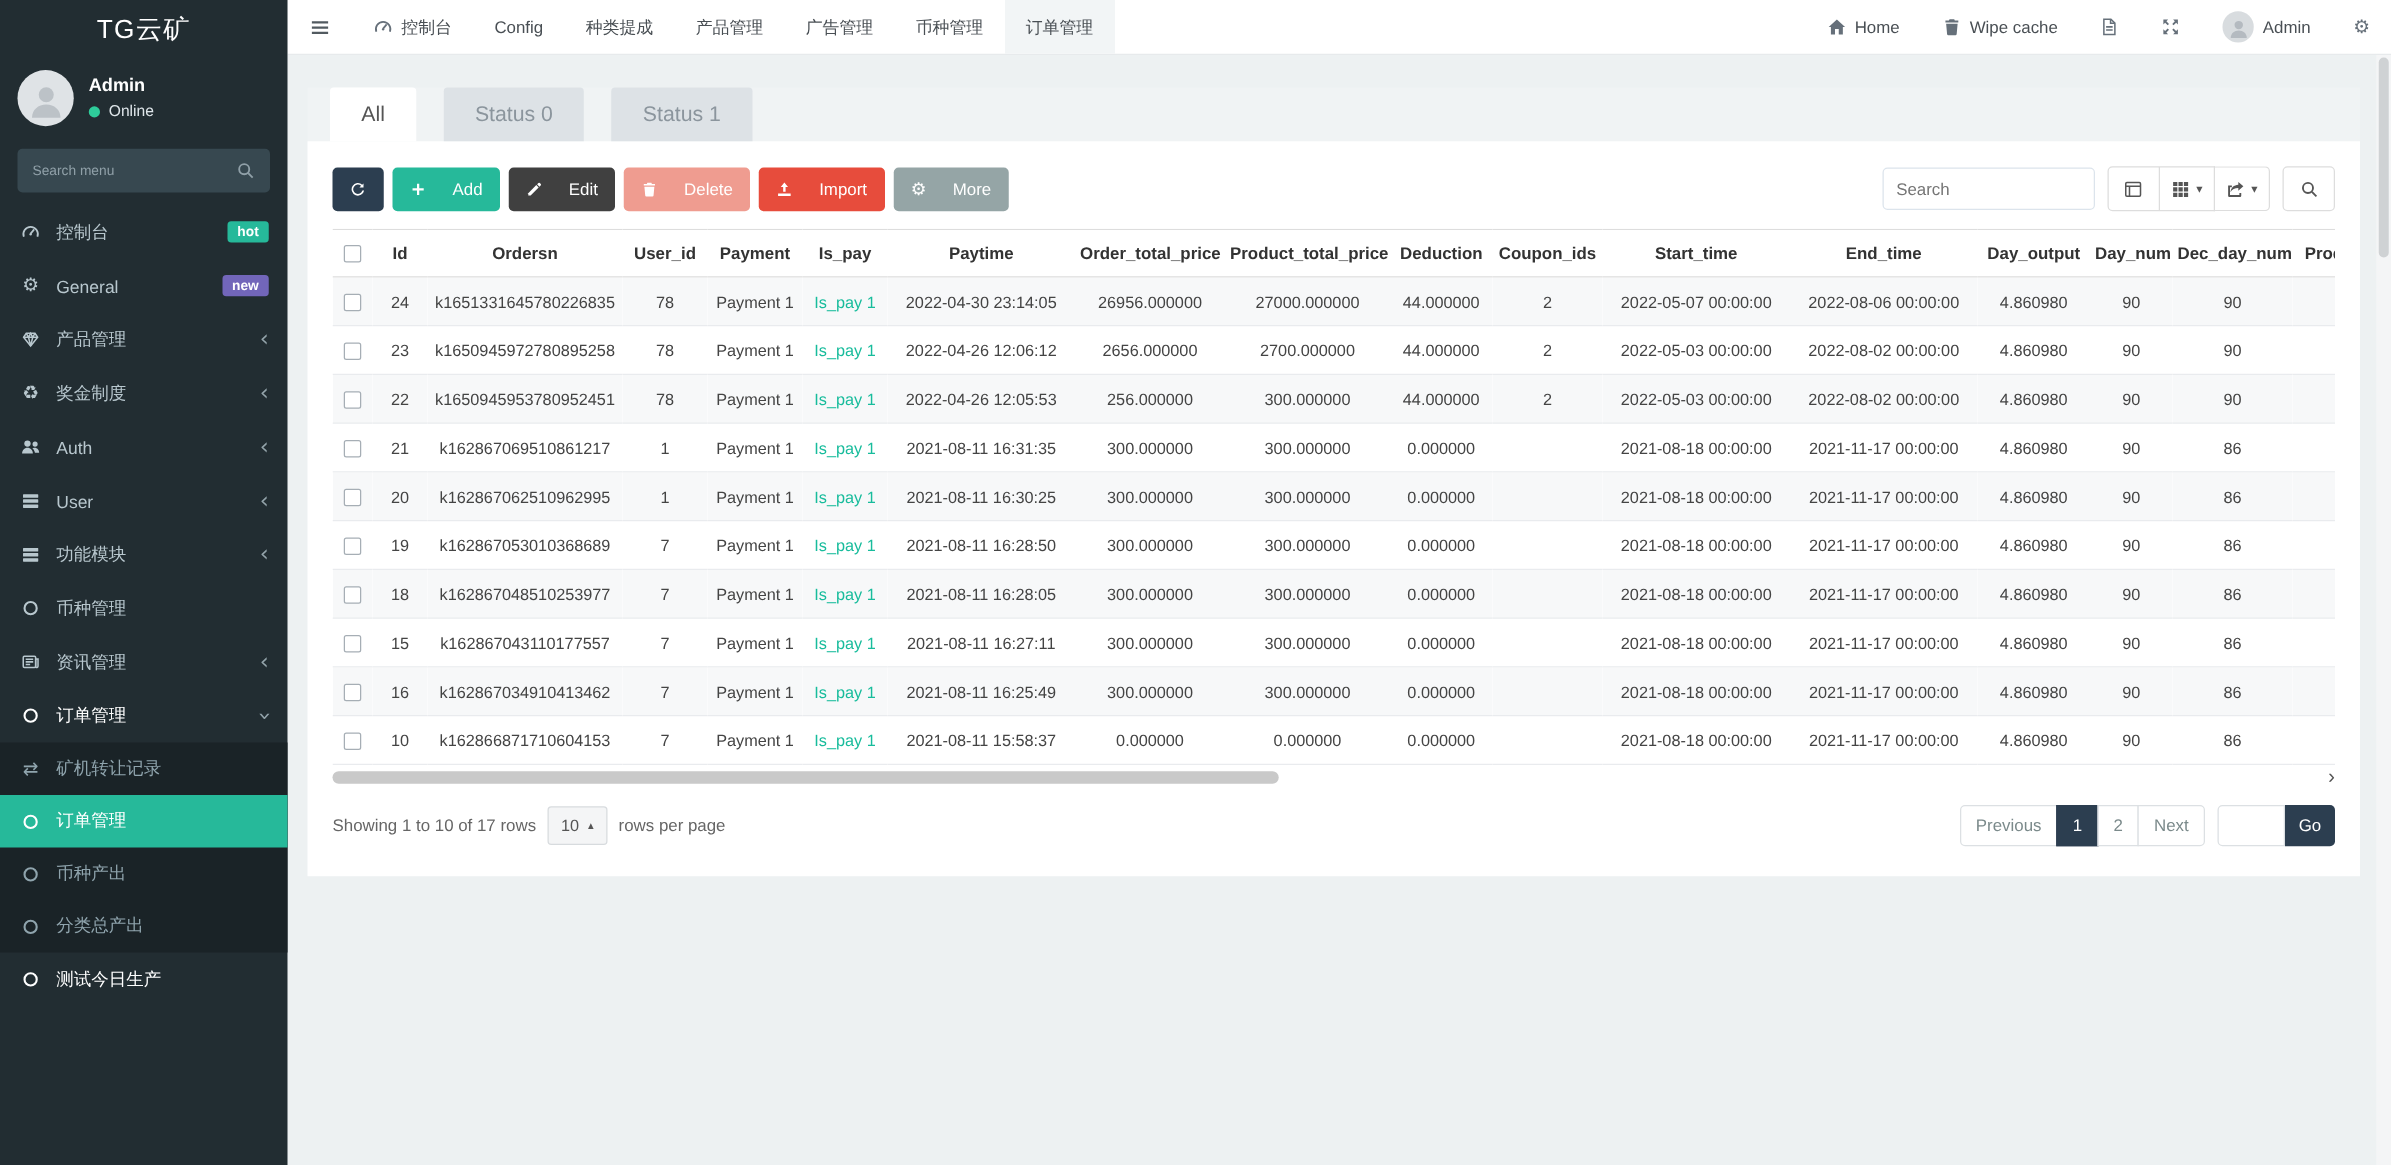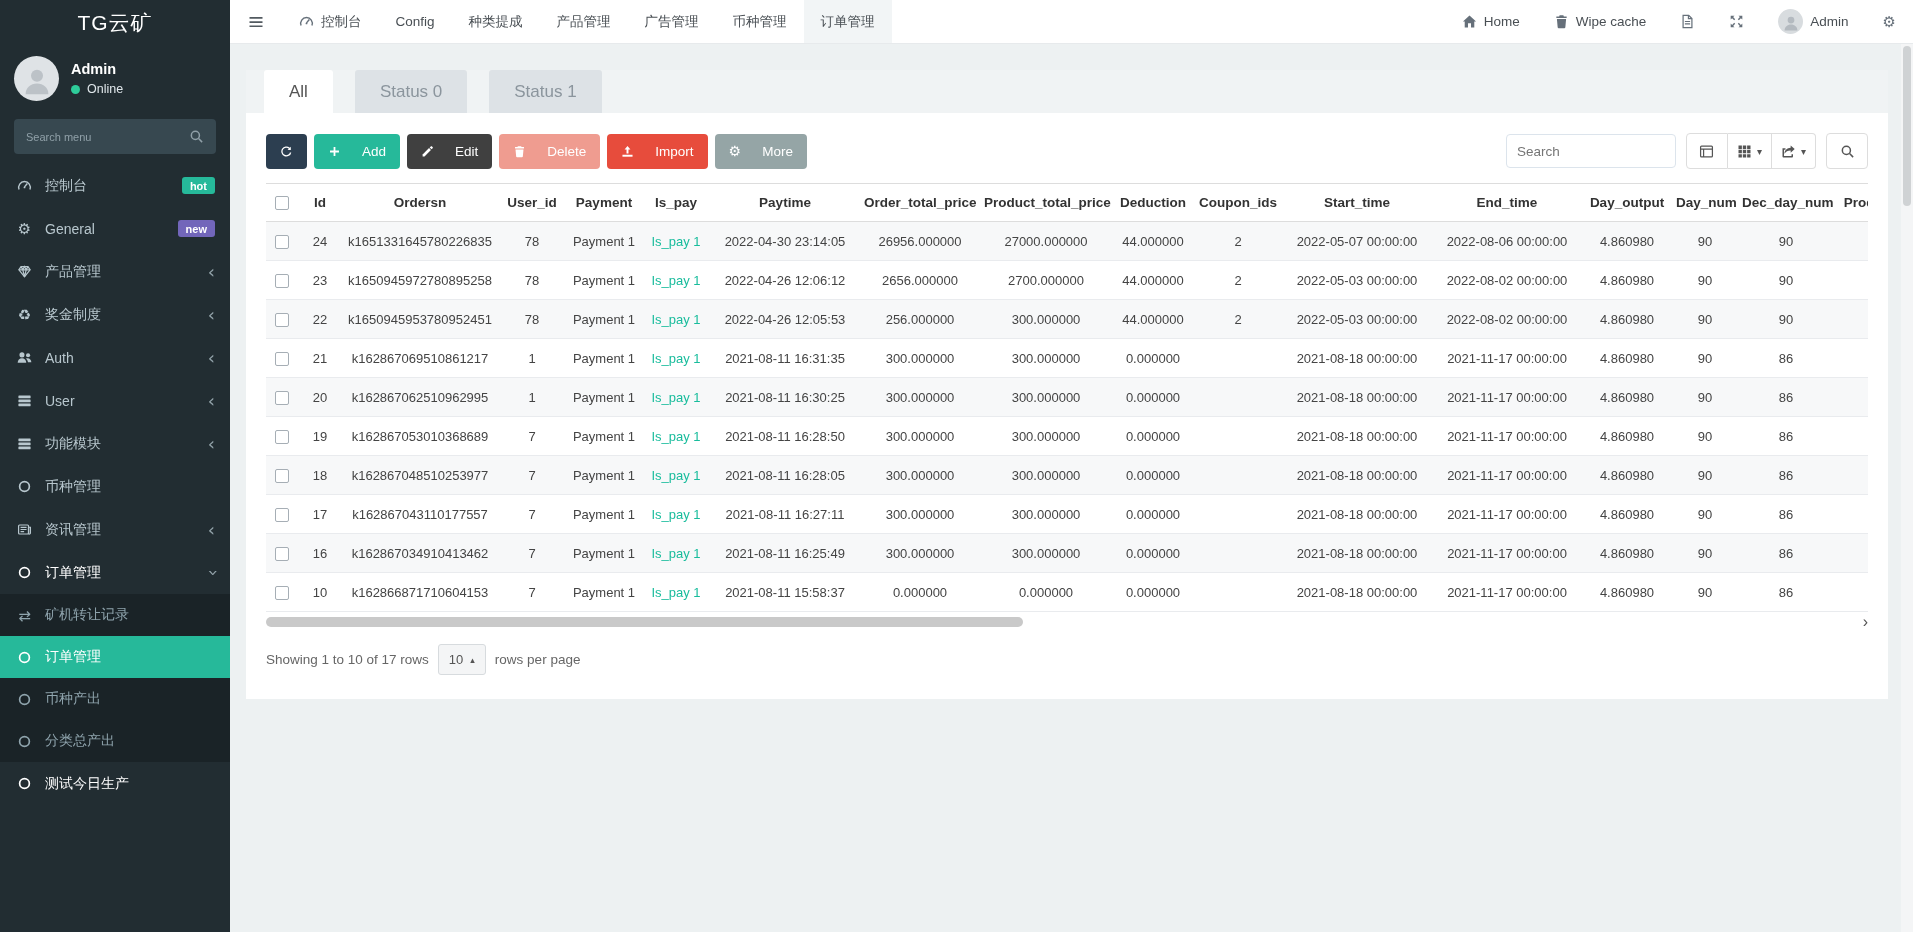--- a/index.html
+++ b/index.html
@@ -623,21 +623,21 @@
                 <td></td>
                 <td>2021-08-18 00:00:00</td>
                 <td>2021-11-17 00:00:00</td>
                 <td>4.860980</td>
                 <td>90</td>
                 <td>86</td>
                 <td>37</td>
               </tr>
               <tr>
                 <td><span class="cbx"></span></td>
-                <td>17</td>
+                <td>15</td>
                 <td>k162867043110177557</td>
                 <td>7</td>
                 <td>Payment 1</td>
                 <td class="link">Is_pay 1</td>
                 <td>2021-08-11 16:27:11</td>
                 <td>300.000000</td>
                 <td>300.000000</td>
                 <td>0.000000</td>
                 <td></td>
                 <td>2021-08-18 00:00:00</td>
@@ -695,20 +695,32 @@
 
       <div class="table-footer">
         <div class="tf-left">
           <span>Showing 1 to 10 of 17 rows</span>
           <button class="pagesize">
             <span>10</span>
             <span class="caret">▴</span>
           </button>
           <span>rows per page</span>
         </div>
+        <div class="pagination">
+          <span id="page-buttons" style="display:flex">
+              <button class="pg pg-first">Previous</button>
+              <button class="pg active">1</button>
+              <button class="pg">2</button>
+              <button class="pg pg-last">Next</button>
+            </span>
+          <span class="goto-group">
+            <input class="goto-input" style="">
+            <button class="go-btn">Go</button>
+          </span>
+        </div>
       </div>
     </div>
   </main>
 
   <div class="v-scrollbar">
     <div class="v-thumb"></div>
   </div>
 </div>
 
 </body></html>

